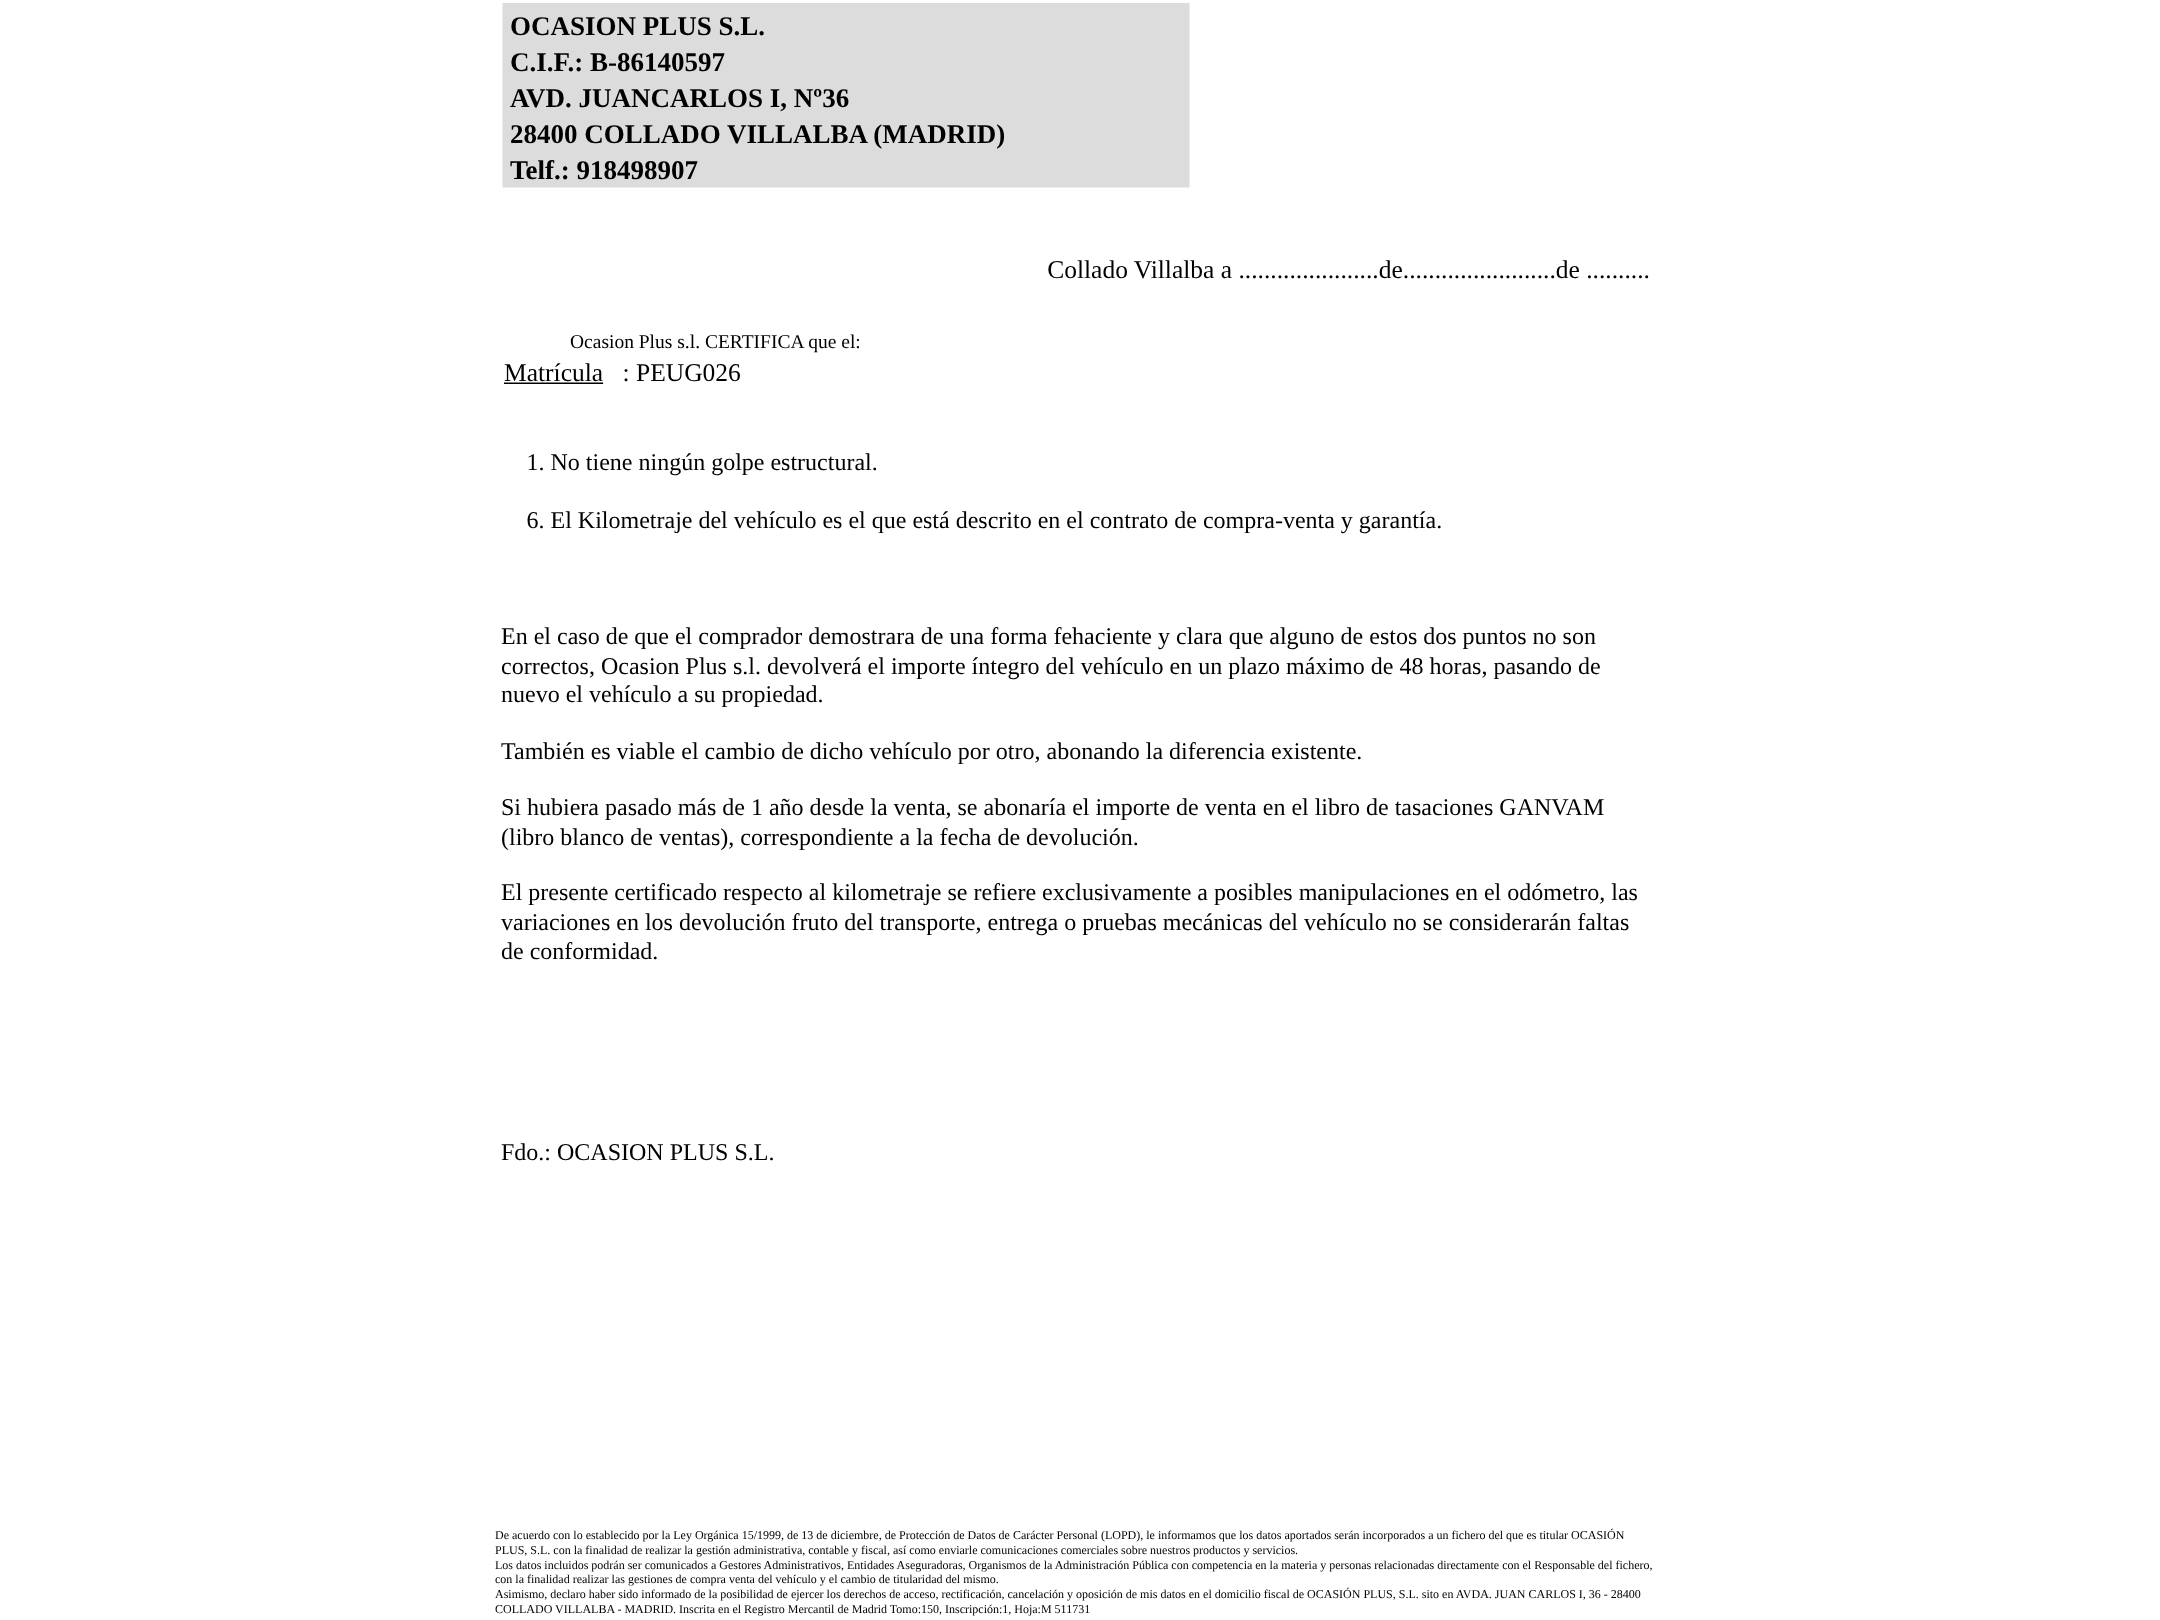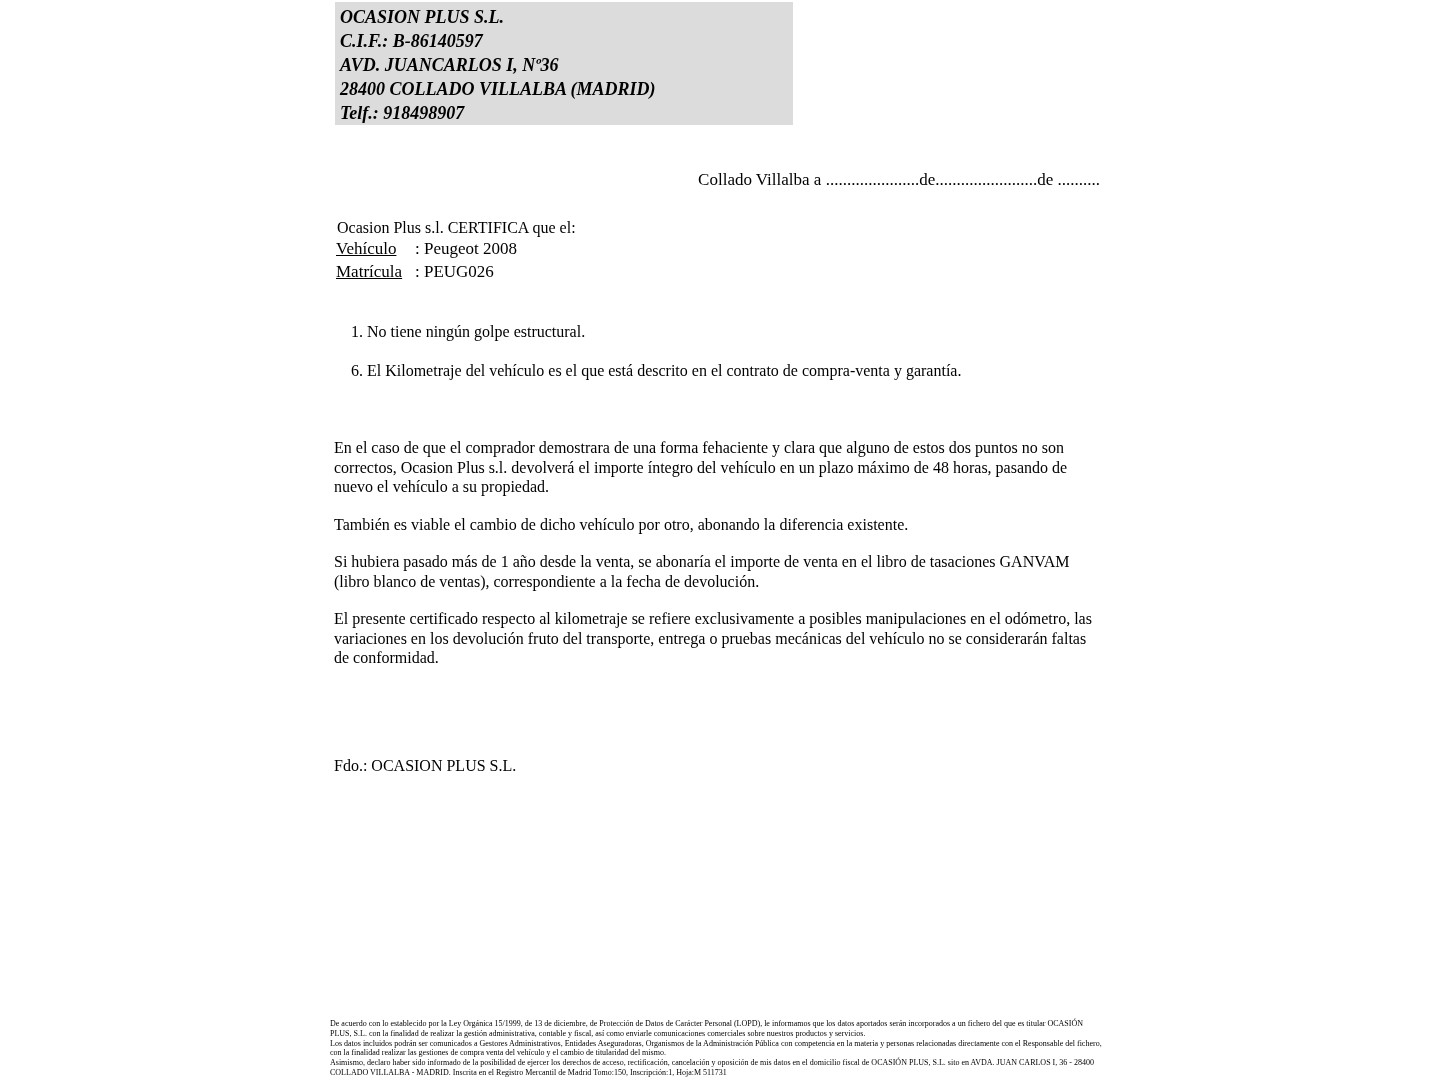--- a/index.html
+++ b/index.html
@@ -16,58 +16,58 @@
     position: absolute;
     left: 335px;
     top: 2px;
     width: 458px;
     height: 123px;
     box-sizing: border-box;
     padding: 3px 0 0 5px;
     font-weight: bold;
     font-size: 18px;
     line-height: 24px;
-    font-style: italic;
   }
   .content {
     position: absolute;
     left: 334px;
     top: 0;
     width: 766px;
     font-size: 16px;
     line-height: 19.5px;
   }
   .date-line {
     margin-top: 170px;
     text-align: right;
     font-size: 17px;
     line-height: 19px;
   }
   .cert-intro {
     margin-top: 29px;
     padding-left: 3px;
-    font-size: 16px;
+    font-size: 13px;
     line-height: 19px;
+    margin-left: 43px;
   }
   .cert-row {
     padding-left: 2px;
     font-size: 17px;
     line-height: 23px;
   }
   .cert-label {
     display: inline-block;
     width: 79px;
     text-decoration: underline;
   }
   .point { margin: 17px; }
   .point.p1 { margin-top: 39px; }
   .point.p2 { margin-top: 19px; }
   .para { margin: 18px 0 0 0; }
   .para.first { margin-top: 58px; }
-  .signature { margin-top: 88px; }
+  .signature { margin-top: 114px; }
   .fine-print {
     position: absolute;
     left: 330px;
     top: 1019px;
     width: 772px;
     font-size: 8px;
     line-height: 9.8px;
   }
   .fine-print p { margin: 0; }
 </style>
@@ -82,23 +82,20 @@
     <div>AVD. JUANCARLOS I, Nº36</div>
     <div>28400 COLLADO VILLALBA (MADRID)</div>
     <div>Telf.: 918498907</div>
   </div>
 
   <div class="content">
     <div class="date-line">Collado Villalba a ......................de........................de ..........</div>
 
     <div class="cert-intro">Ocasion Plus s.l. CERTIFICA que el:</div>
 
-    <div class="cert-row">
-      <span class="cert-label">Vehículo</span><span>: Peugeot 2008</span>
-    </div>
 
     <div class="cert-row">
       <span class="cert-label">Matrícula</span><span>: PEUG026</span>
     </div>
 
     <div class="point p1">1. No tiene ningún golpe estructural.</div>
     <div class="point p2">6. El Kilometraje del vehículo es el que está descrito en el contrato de compra-venta y garantía.</div>
 
     <p class="para first">En el caso de que el comprador demostrara de una forma fehaciente y clara que alguno de estos dos puntos no son correctos, Ocasion Plus s.l. devolverá el importe íntegro del vehículo en un plazo máximo de 48 horas, pasando de nuevo el vehículo a su propiedad.</p>
     <p class="para">También es viable el cambio de dicho vehículo por otro, abonando la diferencia existente.</p>

